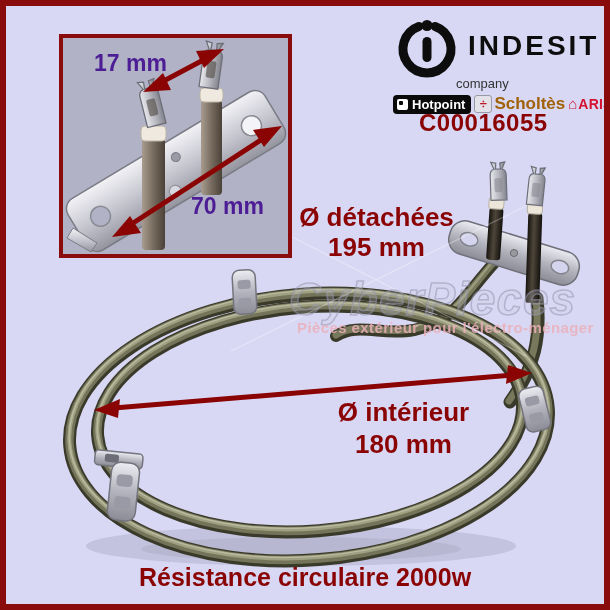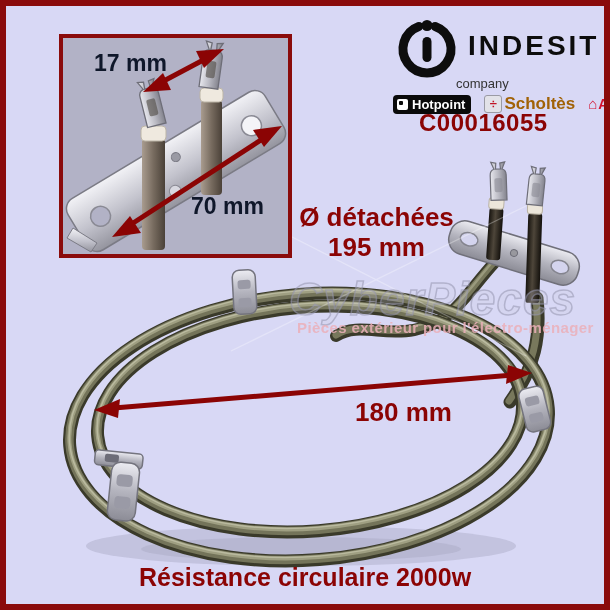--- a/index.html
+++ b/index.html
@@ -9,32 +9,32 @@
     font-family:"Liberation Sans","DejaVu Sans",sans-serif;
   }
   .abs{position:absolute;}
   svg{display:block;}
   
   .inset{
     left:53px;top:28px;width:225px;height:216px;
     background:#b2b2c6;border:4px solid #8a0b0b;z-index:3;
   }
   .inset-label{
-    position:absolute;color:#0f172a;font-weight:bold;font-size:23px;
+    position:absolute;color:#4c1d95;font-weight:bold;font-size:23px;
     white-space:nowrap;z-index:5;
   }
   
   .brandblock{left:386px;top:12px;width:214px;z-index:4;}
   .brand-top{display:flex;align-items:flex-start;}
   .brand-name{
     font-size:28px;font-weight:800;color:#0d0d0d;letter-spacing:3px;
     margin-left:6px;margin-top:12px;
   }
   .brand-sub{font-size:13px;color:#333;margin-left:64px;margin-top:-4px;}
-  .partners{display:flex;align-items:center;gap:13px;margin-top:3px;margin-left:1px;}
+  .partners{display:flex;align-items:center;gap:3px;margin-top:3px;margin-left:1px;}
   .hotpoint{
     display:flex;align-items:center;gap:4px;background:#0a0a0a;color:#fff;
     border-radius:4px;padding:2px 6px 2px 4px;font-size:13px;font-weight:bold;
   }
   .hp-sq{width:11px;height:11px;background:#fff;border-radius:2px;position:relative;}
   .hp-sq::after{content:"";position:absolute;left:2px;top:2px;width:4px;height:4px;background:#0a0a0a;border-radius:1px;}
   .scholtes{display:flex;align-items:center;gap:2px;}
   .sch-badge{
     width:16px;height:16px;background:#e2e2e8;border:1px solid #9a9aa4;border-radius:3px;
     color:#c11425;font-weight:bold;font-size:13px;line-height:15px;text-align:center;
@@ -264,20 +264,21 @@
   </div>
 
   <div class="abs code">C00016055</div>
 
   <div class="abs dim dim-outer">
     <div>Ø détachées</div>
     <div>195 mm</div>
   </div>
 
   <div class="abs dim dim-inner">
+    <div>Ø intérieur</div>
     <div>180 mm</div>
   </div>
 
   <div class="abs caption">Résistance circulaire 2000w</div>
 
   <div class="abs watermark">
     <div class="wm-title">CyberPieces</div>
     <div class="wm-sub">Pièces extérieur pour l'électro-ménager</div>
   </div>
 

